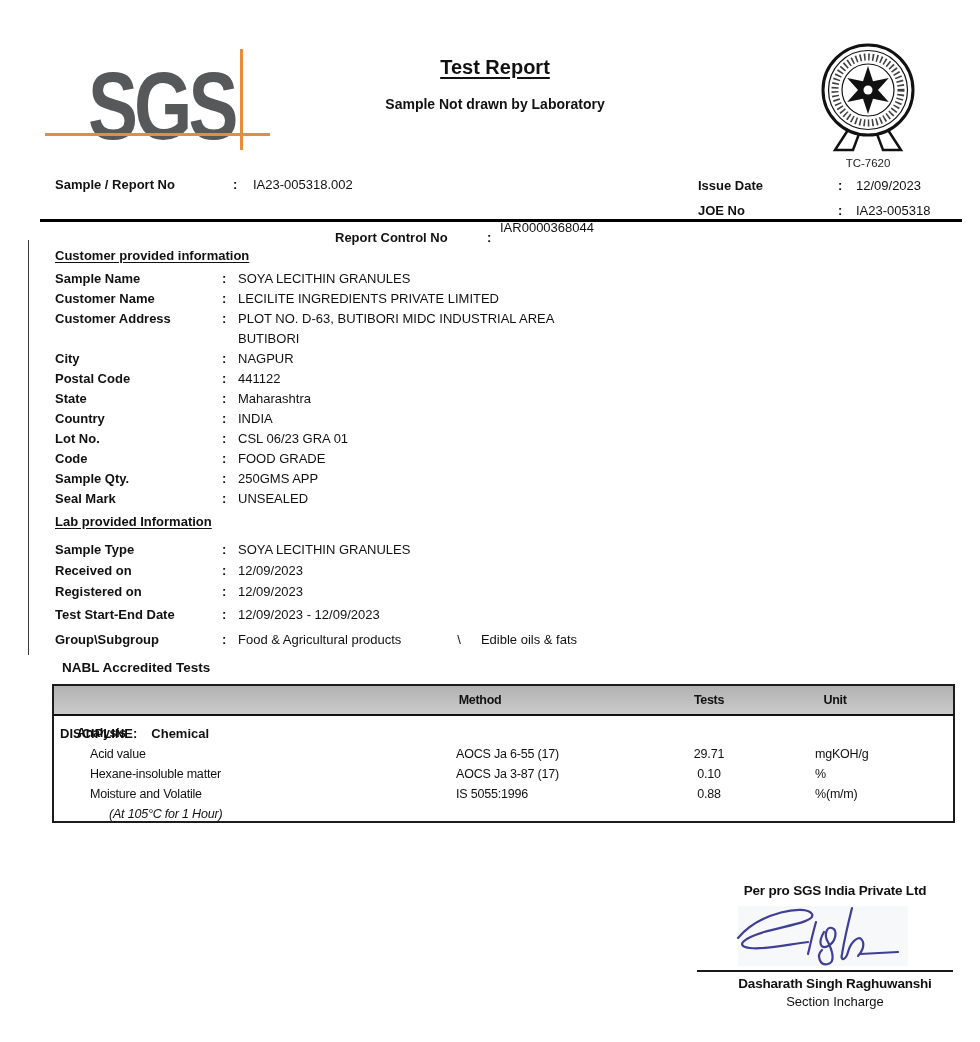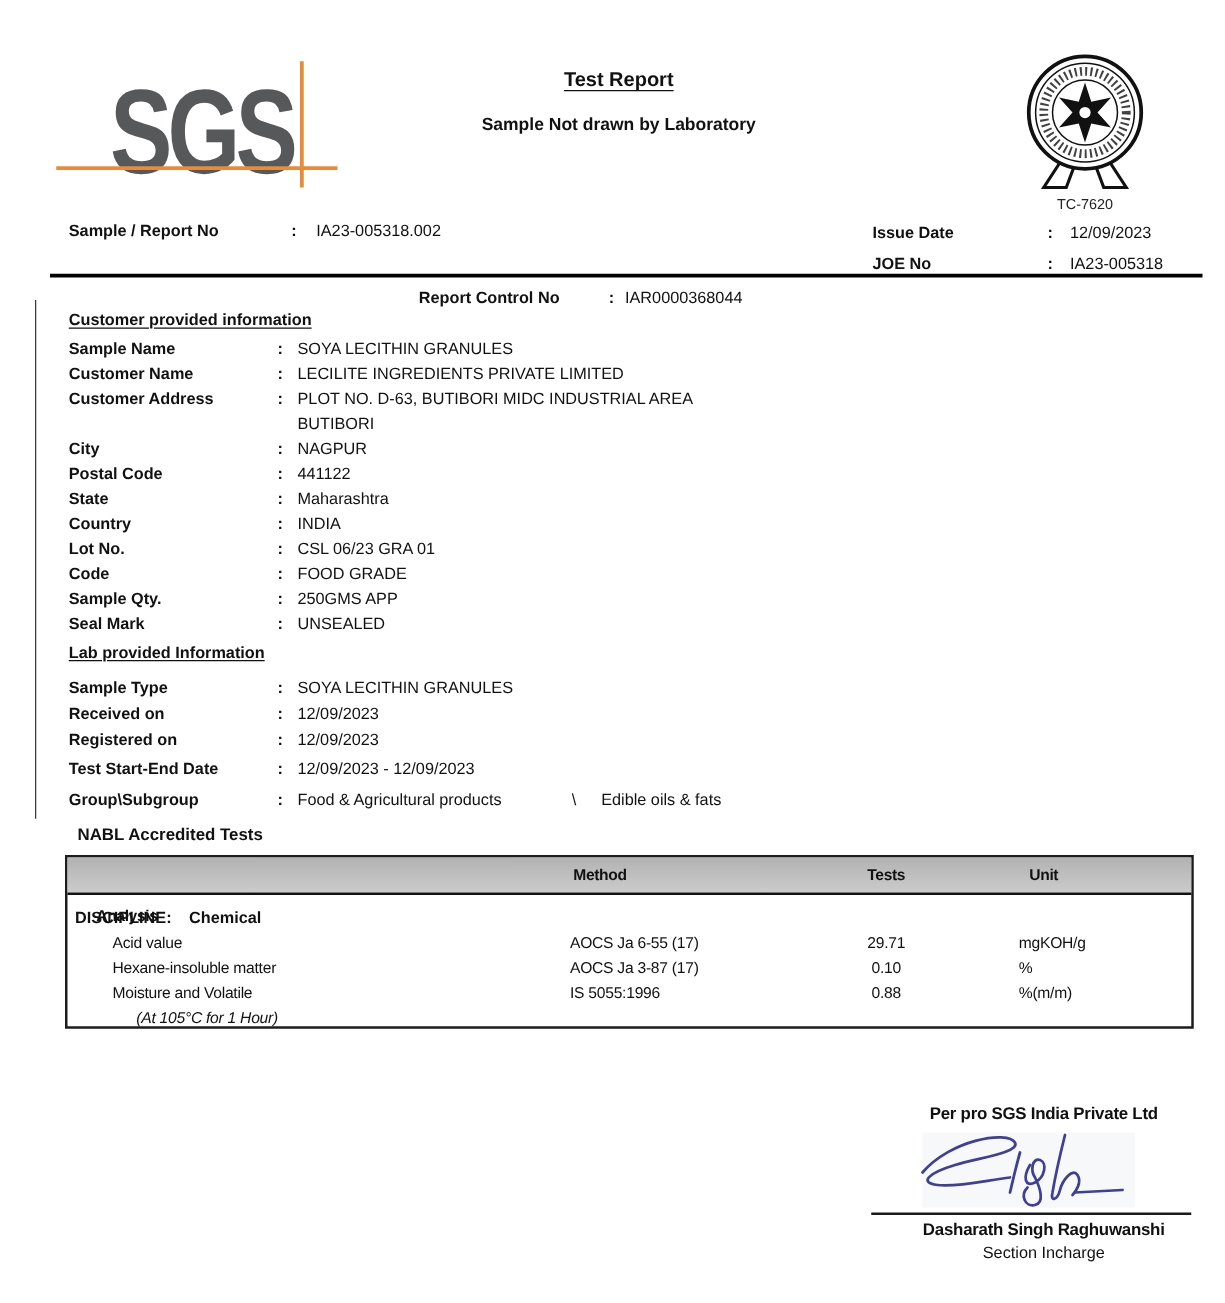--- a/index.html
+++ b/index.html
@@ -12,21 +12,21 @@
   .sgs-text {
     position:absolute; left:88px; top:58px;
     font-size:96px; line-height:96px; font-weight:900; color:var(--sgs-gray,#57585a);
     letter-spacing:-5px; transform:scaleX(0.78); transform-origin:left top;
   }
   .sgs-hline { position:absolute; left:45px; top:133px; width:225px; height:3px; background:var(--sgs-orange,#e78c3a); }
   .sgs-vline { position:absolute; left:240px; top:49px; width:3px; height:101px; background:var(--sgs-orange,#e78c3a); }
 
   
   .title-block { position:absolute; left:330px; top:56px; width:330px; text-align:center; }
-  .title { font-size:16px; font-weight:bold; text-decoration:underline; text-underline-offset:3px; }
+  .title { font-size:20px; font-weight:bold; text-decoration:underline; text-underline-offset:3px; }
   .subtitle { margin-top:17px; font-size:14px; font-weight:bold; }
 
   
   .nabl { position:absolute; left:808px; top:40px; width:120px; text-align:center; }
   .tc-code { font-size:11.5px; margin-top:1px; color:#222; }
 
   
   .r-label { position:absolute; font-size:13px; font-weight:bold; white-space:nowrap; }
   .r-colon { position:absolute; font-size:13px; font-weight:bold; }
   .r-value { position:absolute; font-size:13px; white-space:nowrap; }
@@ -115,21 +115,21 @@
   <div class="r-value" style="left:856px; top:178px;">12/09/2023</div>
 
   <div class="r-label" style="left:698px; top:203px;">JOE No</div>
   <div class="r-colon" style="left:838px; top:203px;">:</div>
   <div class="r-value" style="left:856px; top:203px;">IA23-005318</div>
 
   <div class="rule"></div>
 
   <div class="r-label" style="left:335px; top:230px;">Report Control No</div>
   <div class="r-colon" style="left:487px; top:230px;">:</div>
-  <div class="r-value" style="left:500px; top:230px;">IAR0000368044</div>
+  <div class="r-value" style="left:500px; top:220px;">IAR0000368044</div>
 
   <div class="vline-left"></div>
 
   <div class="sec-heading" style="left:55px; top:248px;">Customer provided information</div>
   <div class="fields" id="customer-fields" style="left:55px; top:269px;">
       <div class="field-row">
         <span class="flabel">Sample Name</span>
         <span class="fcolon">:</span>
         <span class="fvalue">SOYA LECITHIN GRANULES</span>
       </div>

